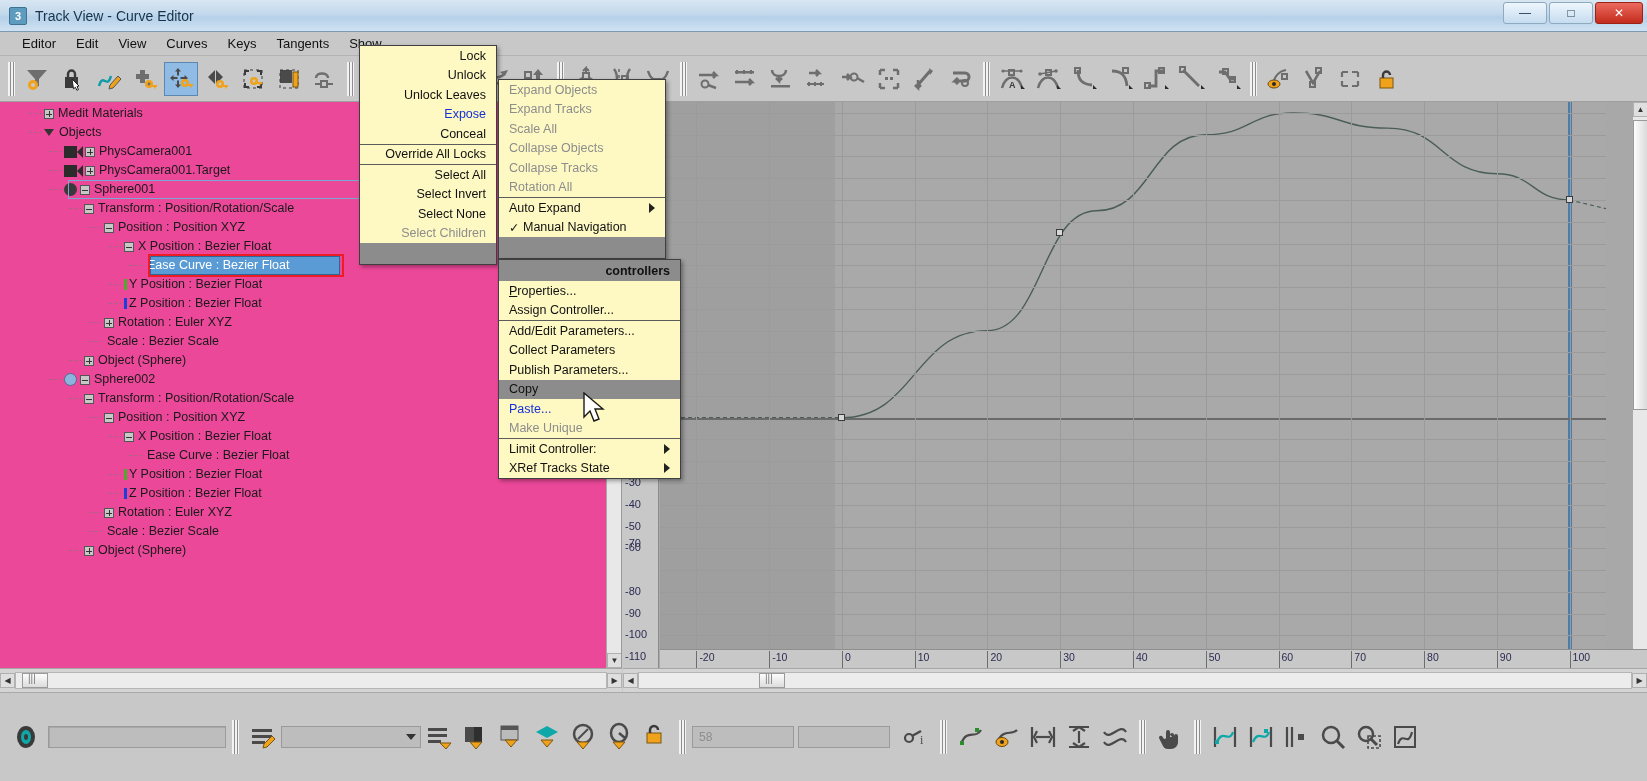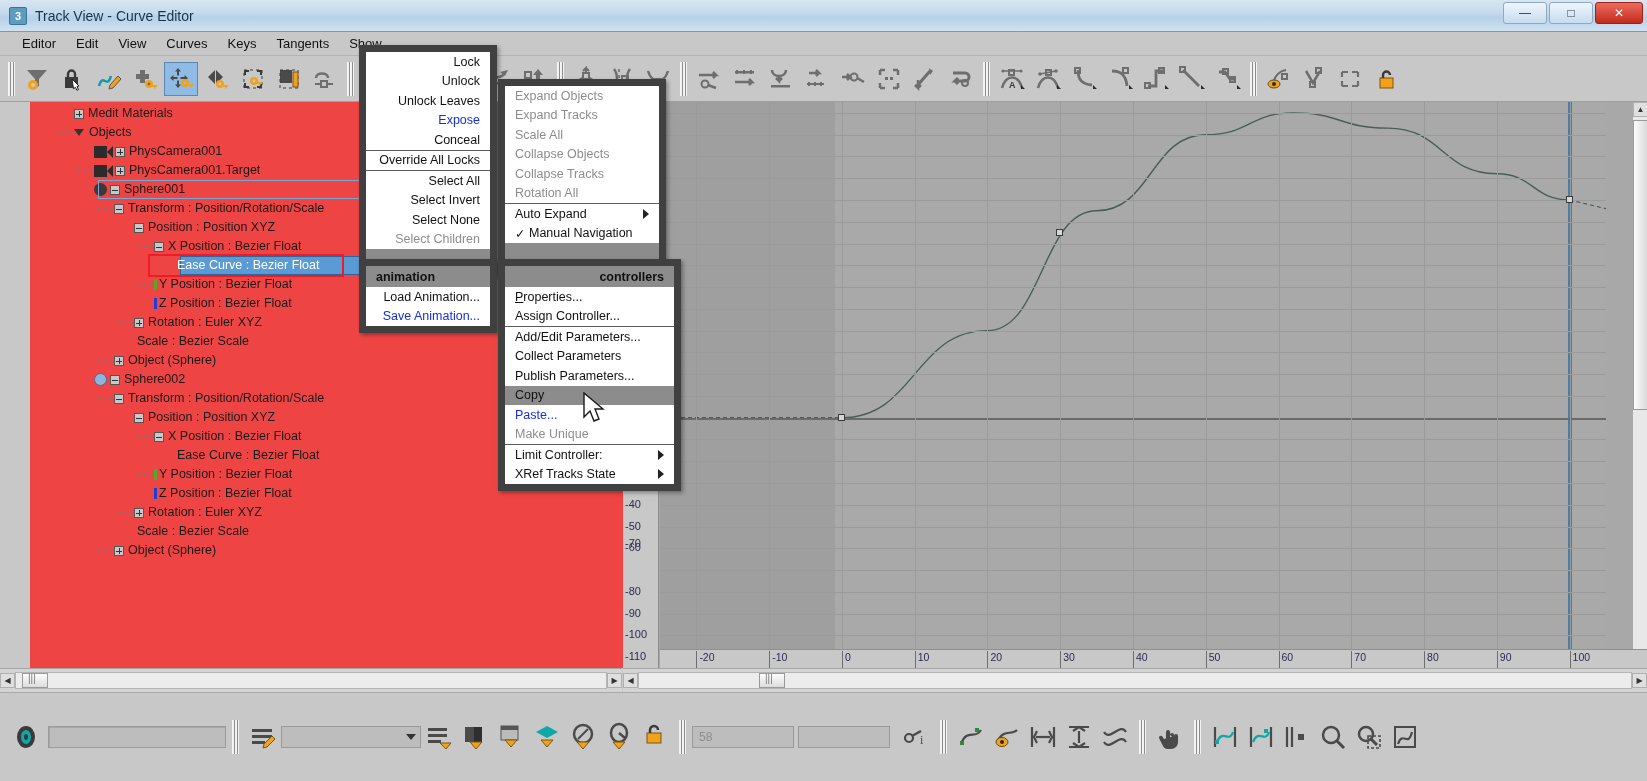--- a/index.html
+++ b/index.html
@@ -56,21 +56,21 @@
   .tbtn{
     width:34px; height:34px; margin:0 1px; display:flex; align-items:center; justify-content:center;
     position:relative;
   }
   .tbtn.on{ background:#8fbbe4; border:1px solid #5b87b2; }
   .tbtn svg{ display:block; }
 
   
   .treepanel{
     position:absolute; left:0; top:102px; width:622px; height:566px;
-    background:#ef4444; border-right:1px solid #9a9a9a; overflow:hidden;margin-left:30px;
+    background:#ec4899; border-right:1px solid #9a9a9a; overflow:hidden;
   }
   .tree-scroll-v{
     position:absolute; right:0; top:0; width:15px; height:566px;
     background:#e8e8e8; border-left:1px solid #a9a9a9;
   }
   .sb-arrow{ width:15px;height:15px; background:#dfdfdf; border:1px solid #b0b0b0;
     display:flex;align-items:center;justify-content:center;font-size:8px;color:#333;}
   .sb-thumb-v{ position:absolute; left:0; top:16px; width:15px; height:56px;
     background:linear-gradient(to right,#fdfdfd,#dadada); border:1px solid #9a9a9a;}
   .tree{
@@ -155,21 +155,21 @@
     justify-content:flex-end; padding-right:4px;}
   .bcombo .cv{ width:0;height:0;border-left:5px solid transparent;border-right:5px solid transparent;border-top:6px solid #333;}
   .bnum{ height:22px; background:#bdbdbd; border:1px solid #9a9a9a; color:#8e8e8e; font-size:12px;
     display:flex; align-items:center; padding-left:6px;}
   .bsep{ width:7px; height:34px; margin:0 6px;
     background:linear-gradient(to right,#f3f3f3 0 2px,#8d8d8d 2px 3px,#f3f3f3 3px 5px,#8d8d8d 5px 6px,#f3f3f3 6px 7px);}
   .bbtn{ width:36px;height:36px; display:flex;align-items:center;justify-content:center;}
 
   
   .menu{
-    position:absolute; background:#ffffff; border:7px solid #404040;
+    position:absolute; background:#fef9c3; border:1px solid #404040;
     font-size:12.5px; color:#111; box-shadow:2px 2px 4px rgba(0,0,0,.35);
     z-index:50;
   }
   .menu .mrow{ height:19.5px; display:flex; align-items:center; padding:0 10px; white-space:nowrap;}
   .menu .mrow.r{ justify-content:flex-end;}
   .menu .mrow.dis{ color:#8d8d8d;}
   .menu .mrow.blue{ color:#1430d8;}
   .menu .msep{ height:1px; background:#5c5c5c; }
   .menu .mhdr{ height:21px; background:#8c8c8c; }
   .menu .mtitle{ height:21px; background:#8c8c8c; display:flex; align-items:center; font-weight:bold; color:#111;}
@@ -961,29 +961,20 @@
         <span>Select Invert</span>
       </div>
       <div class="mrow r">
         <span>Select None</span>
       </div>
       <div class="mrow r dis">
         <span>Select Children</span>
       </div>
       <div class="mhdr"></div>
     </div>
-  <div class="menu" id="menu1b" style="left:359px; top:259px; width:138px;">
-      <div class="mtitle" style="padding: 0px 10px;">animation</div>
-      <div class="mrow r">
-        <span>Load Animation...</span>
-      </div>
-      <div class="mrow r blue">
-        <span>Save Animation...</span>
-      </div>
-    </div>
 
   <div class="menu" id="menu2" style="left:498px; top:79px; width:168px;">
       <div class="mrow dis">
         <span>Expand Objects</span>
       </div>
       <div class="mrow dis">
         <span>Expand Tracks</span>
       </div>
       <div class="mrow dis">
         <span>Scale All</span>

